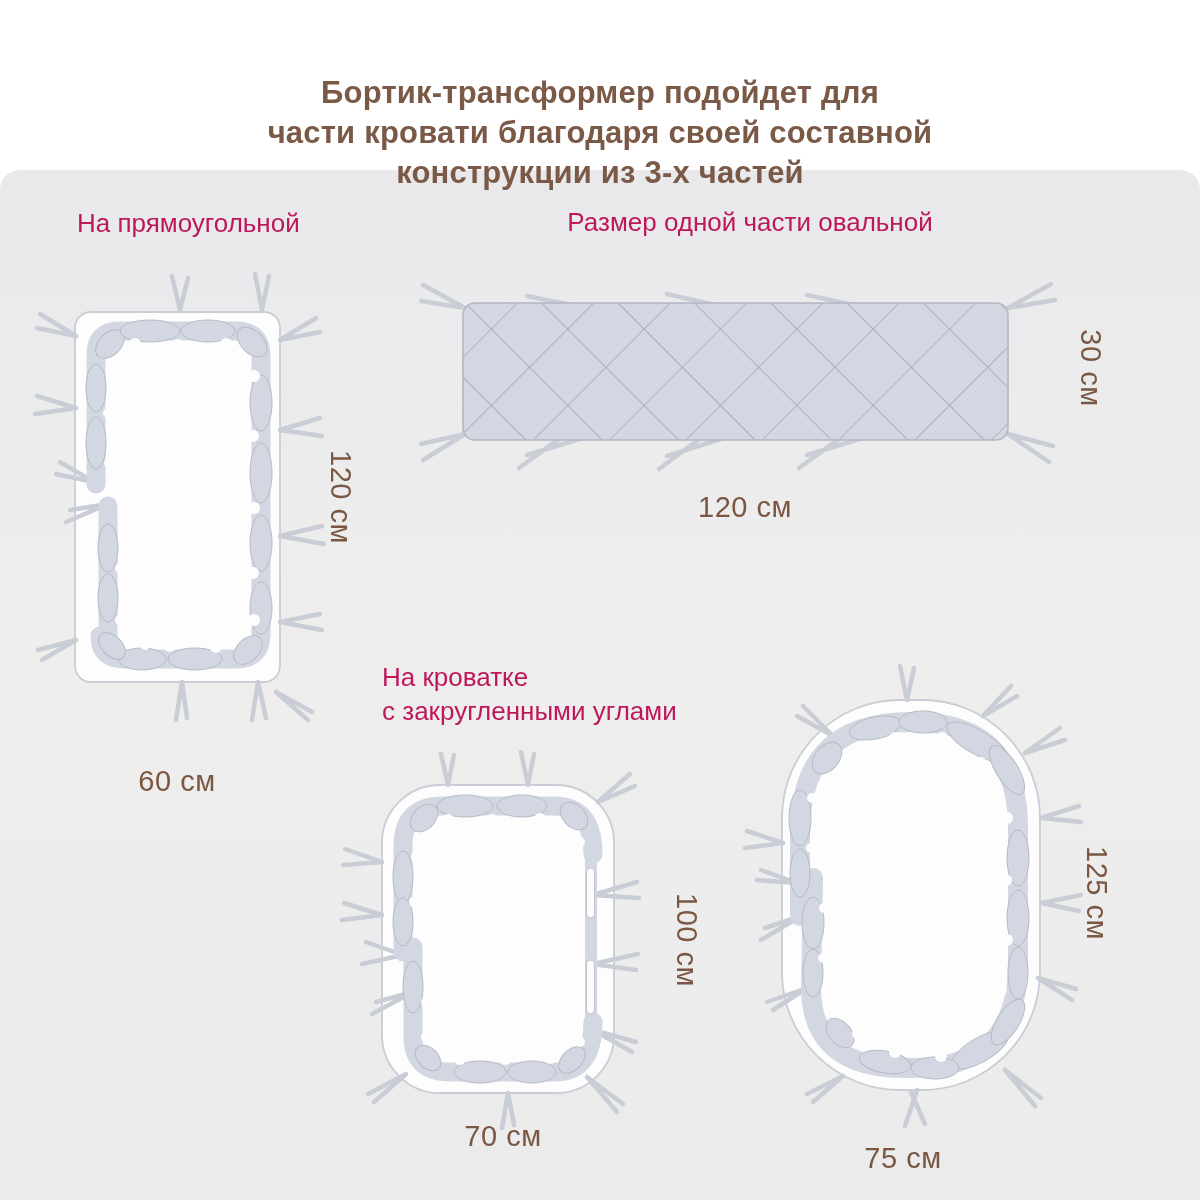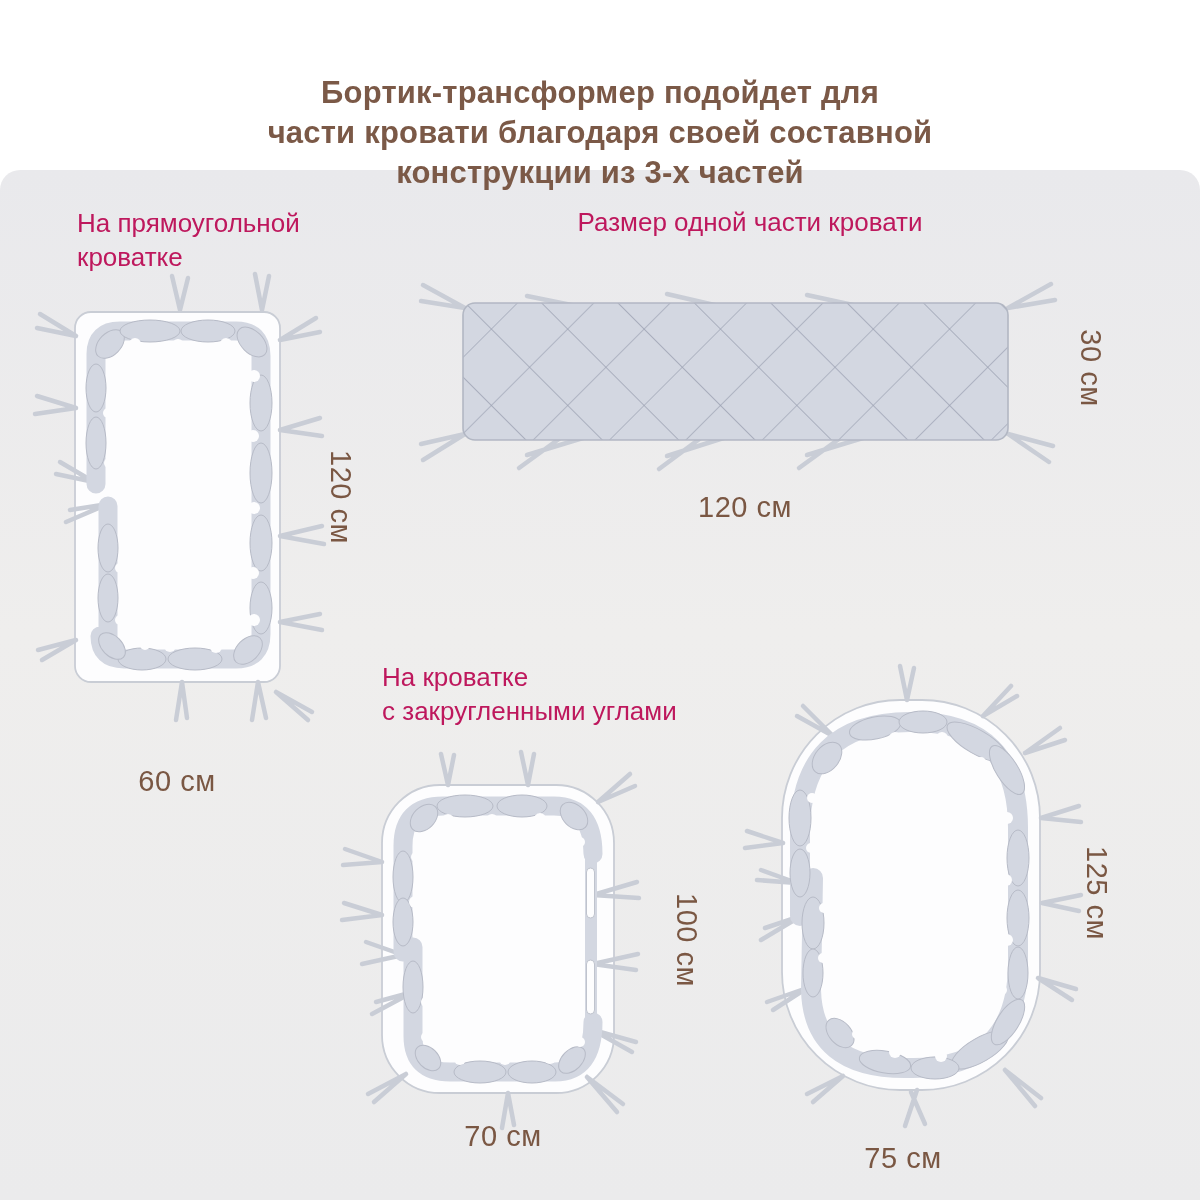--- a/index.html
+++ b/index.html
@@ -39,24 +39,23 @@
   <div class="panel"></div>
 
   <div class="title">
     <div>Бортик-трансформер подойдет для</div>
     <div>части кровати благодаря своей составной</div>
     <div>конструкции из 3-х частей</div>
   </div>
 
   <div class="sec-label" style="left:77px; top:206px;">
     <div>На прямоугольной</div>
-    <div>кроватке</div>
   </div>
 
-  <div class="sec-label center" style="left:750px; top:205px;">Размер одной части кровати</div>
+  <div class="sec-label center" style="left:750px; top:205px;">Размер одной части овальной</div>
 
   <div class="sec-label" style="left:382px; top:660px;">
     <div>На кроватке</div>
     <div>с закругленными углами</div>
   </div>
 
 
   <svg class="diagram" style="left:30px; top:268px;" width="340" height="470" viewBox="0 0 340 470">
 
     <rect x="45" y="44" width="205" height="370" rx="16" fill="#fdfdfe" stroke="#c9cdd5" stroke-width="1.8"></rect>

